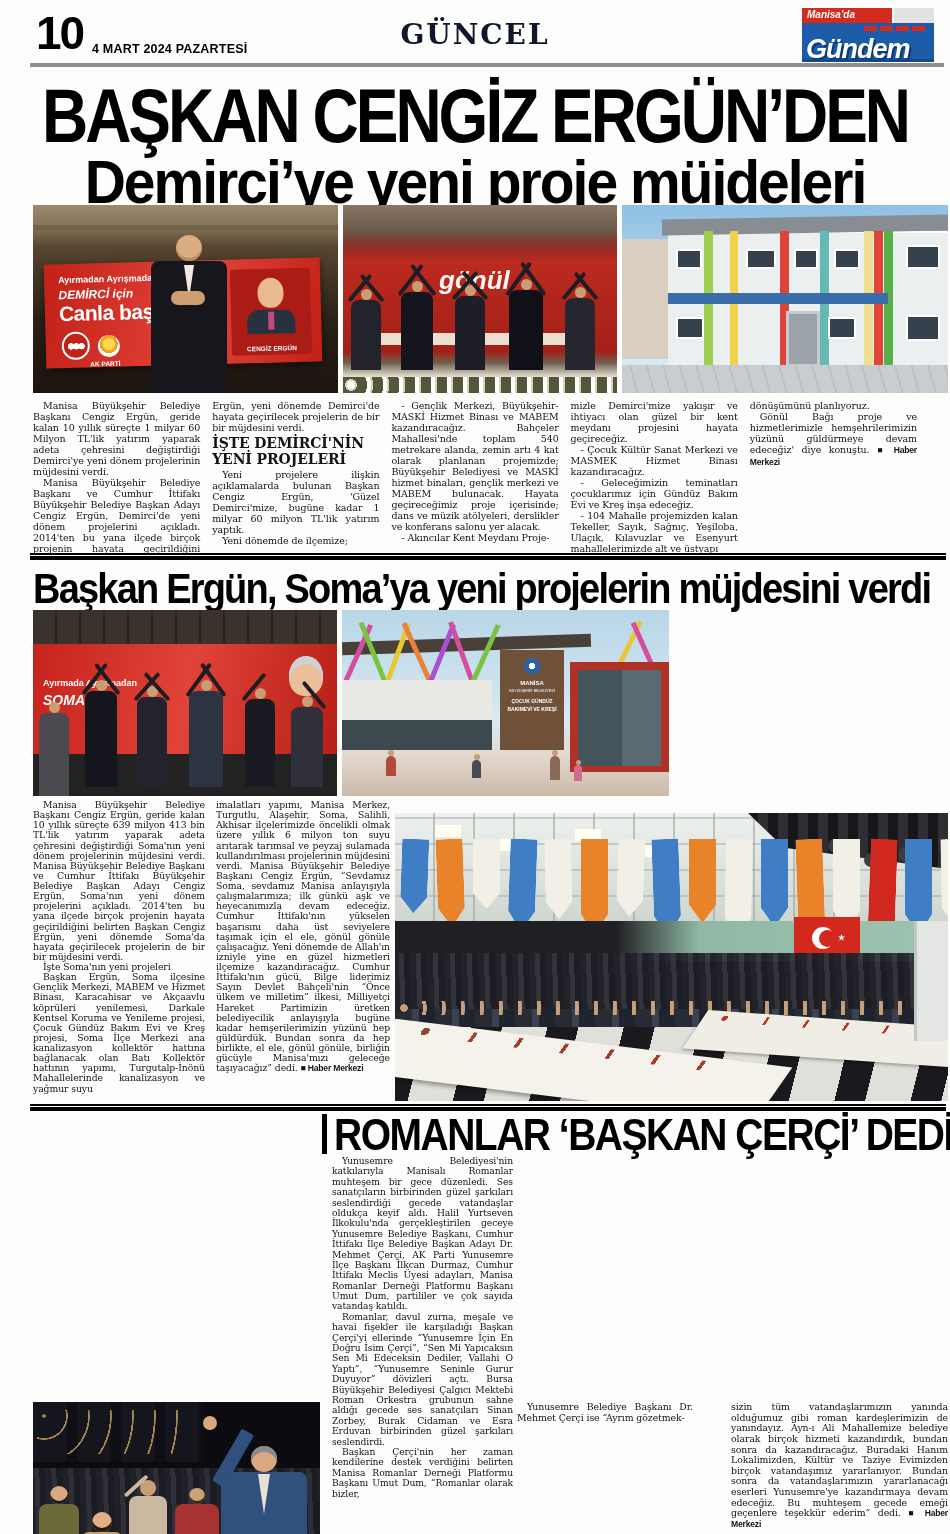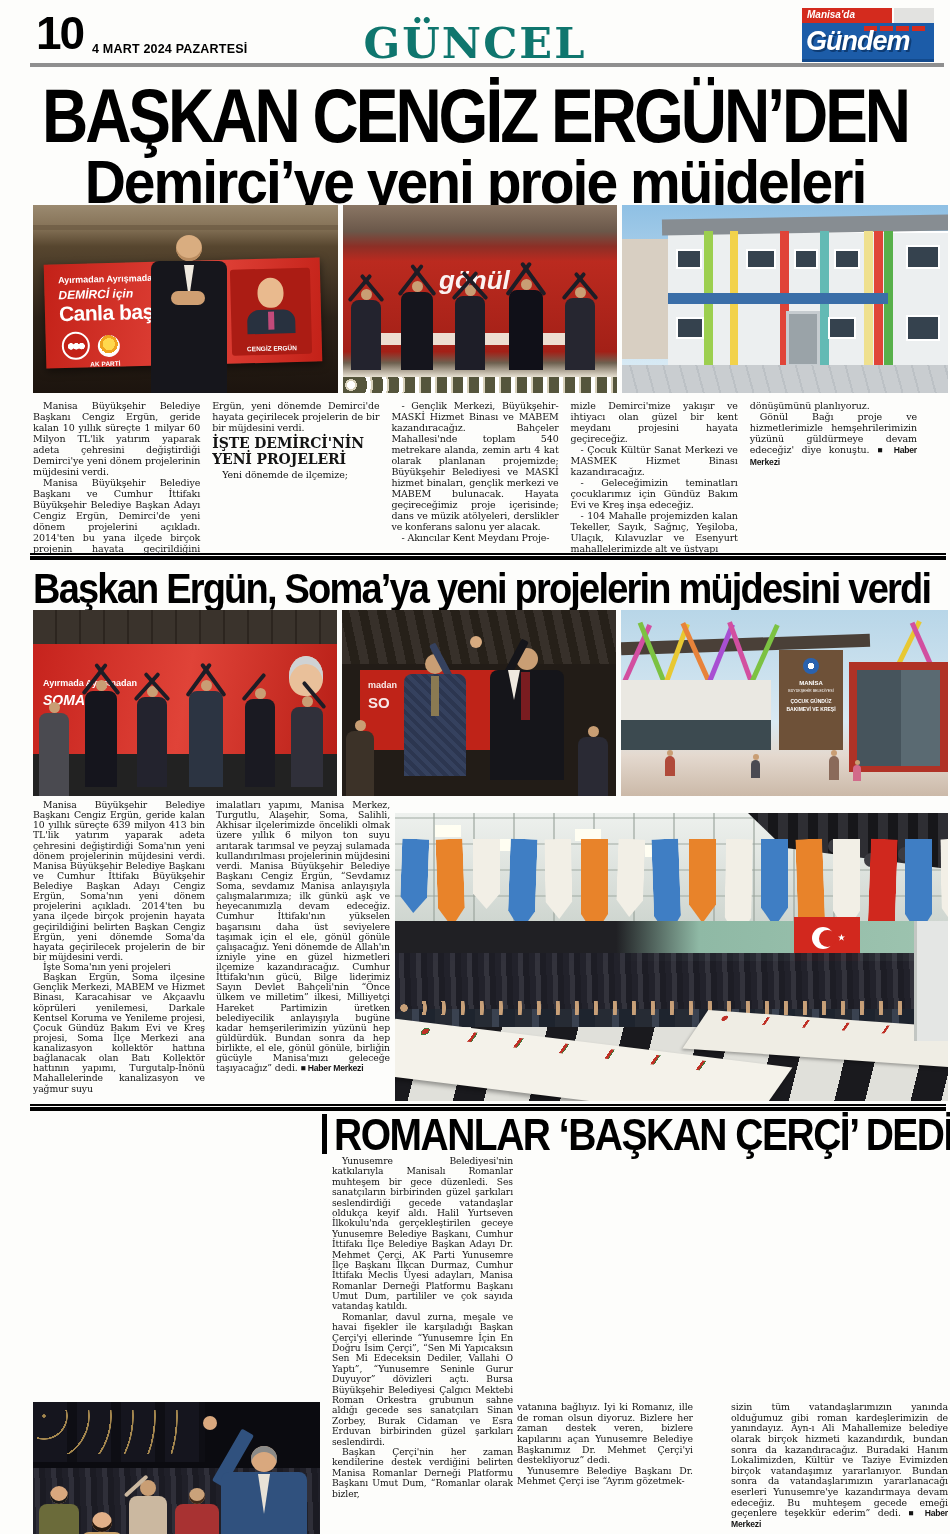--- a/index.html
+++ b/index.html
@@ -26,29 +26,29 @@
   .rule{position:absolute;left:30px;right:4px;background:#000}
   .wtxt{color:#fff;font-family:"Liberation Sans",sans-serif;position:absolute}
 </style>
 </head>
 <body>
 
 <div class="page">
 
   <div class="abs" style="left:36px;top:6px;font:bold 46px 'Liberation Sans',sans-serif;letter-spacing:-2px;color:#000">10</div>
   <div class="abs" style="left:92px;top:42px;font:bold 12.5px 'Liberation Sans',sans-serif;letter-spacing:.2px;color:#000">4 MART 2024 PAZARTESİ</div>
-  <div class="abs" style="left:0;right:0;top:18px;text-align:center;font-weight:bold;font-size:43px;letter-spacing:2px;font-family:'DejaVu Serif',serif;color:#0f766e">GÜNCEL</div>
+  <div class="abs" style="left:0;right:0;top:18px;text-align:center;font-weight:bold;font-size:28px;letter-spacing:2px;font-family:'DejaVu Serif',serif;color:#0f172a">GÜNCEL</div>
 
   <div class="abs" style="right:16px;top:8px;width:132px;height:54px">
     <div class="abs" style="left:0;top:0;width:90px;height:15px;background:#d42b1e"></div>
     <div class="abs" style="left:5px;top:1px;color:#fff;font:italic bold 10px 'Liberation Sans',sans-serif">Manisa'da</div>
     <div class="abs" style="left:92px;top:0;width:40px;height:15px;background:#e2e2e0"></div>
     <div class="abs" style="left:0;top:15px;width:132px;height:39px;background:#1c5ca8;box-shadow:inset 0 -3px 0 #134a8c"></div>
     <div class="abs" style="left:62px;top:18px;width:62px;height:5px;background:repeating-linear-gradient(90deg,#d42b1e 0 13px,#1c5ca8 13px 16px)"></div>
-    <div class="abs" style="left:4px;top:18px;color:#fff;font:italic bold 27px 'Liberation Sans',sans-serif;letter-spacing:-1px;text-shadow:2px 2px 0 #0e3c74">Gündem</div>
+    <div class="abs" style="left:4px;top:26px;color:#fff;font:italic bold 27px 'Liberation Sans',sans-serif;letter-spacing:-1px;text-shadow:2px 2px 0 #0e3c74">Gündem</div>
   </div>
 
   <div class="abs" style="left:30px;right:6px;top:63px;height:4px;background:#8f8f8f"></div>
 
   <div class="abs hl" style="left:33px;width:884px;top:72px;font-size:64px;letter-spacing:-3px;transform:scaleY(1.18);transform-origin:center top">BAŞKAN CENGİZ ERGÜN’DEN</div>
   <div class="abs hl" style="left:33px;width:884px;top:146px;font-size:57px;letter-spacing:-2px;transform:scaleY(1.08);transform-origin:center top">Demirci’ye yeni proje müjdeleri</div>
 
   <div class="prow" style="left:33px;top:205px">
 
     <div class="photo" style="width:305px;height:188px">
@@ -147,20 +147,21 @@
 
   <div class="abs a1" style="left:33px;top:400px;width:884px;height:153px;overflow:hidden;display:flex;gap:12px">
     <div style="flex:1">
       <p>Manisa Büyükşehir Belediye Başkanı Cengiz Ergün, geride kalan 10 yıllık süreçte 1 milyar 60 Milyon TL'lik yatırım yaparak adeta çehresini değiştirdiği Demirci'ye yeni dönem projelerinin müjdesini verdi.</p>
       <p>Manisa Büyükşehir Belediye Başkanı ve Cumhur İttifakı Büyükşehir Belediye Başkan Adayı Cengiz Ergün, Demirci'de yeni dönem projelerini açıkladı. 2014'ten bu yana ilçede birçok projenin hayata geçirildiğini belirten Başkan Cengiz</p>
     </div>
     <div style="flex:1">
 
       <p style="text-indent:0">Ergün, yeni dönemde Demirci'de hayata geçirilecek projelerin de bir bir müjdesini verdi.</p>
       <div class="sub" style="font-size:14px">İŞTE DEMİRCİ'NİN YENİ PROJELERİ</div>
+      <p>Yeni projelere ilişkin açıklamalarda bulunan Başkan Cengiz Ergün, 'Güzel Demirci'mize, bugüne kadar 1 milyar 60 milyon TL'lik yatırım yaptık.</p>
       <p>Yeni dönemde de ilçemize;</p>
     </div>
     <div style="flex:1">
       <p>- Gençlik Merkezi, Büyükşehir-MASKİ Hizmet Binası ve MABEM kazandıracağız. Bahçeler Mahallesi'nde toplam 540 metrekare alanda, zemin artı 4 kat olarak planlanan projemizde; Büyükşehir Belediyesi ve MASKİ hizmet binaları, gençlik merkezi ve MABEM bulunacak. Hayata geçireceğimiz proje içerisinde; dans ve müzik atölyeleri, derslikler ve konferans salonu yer alacak.</p>
       <p>- Akıncılar Kent Meydanı Proje-</p>
     </div>
     <div style="flex:1">
       <p style="text-indent:0">mizle Demirci'mize yakışır ve ihtiyacı olan güzel bir kent meydanı projesini hayata geçireceğiz.</p>
       <p>- Çocuk Kültür Sanat Merkezi ve MASMEK Hizmet Binası kazandıracağız.</p>
       <p>- Geleceğimizin teminatları çocuklarımız için Gündüz Bakım Evi ve Kreş inşa edeceğiz.</p>
@@ -213,52 +214,20 @@
         <b class="hd"></b>
           <s class="bd" style="width:30px;height:88px;background:#1a1a22"></s>
       </div>
       <div class="man" style="left:258px;top:86px">
         <i class="arm" style="right:-4px;top:-22px;height:34px;transform:rotate(-40deg)"></i>
         <b class="hd"></b>
           <s class="bd" style="width:32px;height:80px;background:#30303a"></s>
       </div>
     </div>
 
-    <div class="photo" style="width:274px;height:186px">
-      <div class="abs" style="inset:0;background:#221c17"></div>
-      <div class="abs" style="left:0;top:0;right:0;height:54px;background:repeating-linear-gradient(78deg,#37302a 0 9px,#262019 9px 18px)"></div>
-      <div class="abs" style="left:18px;top:60px;width:180px;height:80px;background:#bf2318">
-        <div class="wtxt" style="left:8px;top:10px;font-weight:bold;font-size:9px;opacity:.9">madan</div>
-        <div class="wtxt" style="left:8px;top:24px;font-weight:bold;font-size:15px;opacity:.9">SO</div>
-      </div>
-      <div class="abs" style="left:128px;top:26px;width:12px;height:12px;border-radius:50%;background:#d8ab80"></div>
-      <div class="man" style="left:62px;top:44px">
-        <i class="arm" style="right:6px;top:-16px;height:52px;transform:rotate(-28deg);background:#35415e;width:7px"></i>
-        <b class="hd" style="width:20px;height:20px"></b>
-        <s class="bd" style="width:62px;height:102px;background:repeating-linear-gradient(45deg,#35415e 0 4px,#2c3650 4px 8px);position:relative">
-          <i class="abs" style="left:27px;top:2px;width:8px;height:40px;background:#8a7a52"></i>
-        </s>
-      </div>
-      <div class="man" style="left:148px;top:38px">
-        <i class="arm" style="left:6px;top:-14px;height:54px;transform:rotate(28deg);background:#15151a;width:8px"></i>
-        <b class="hd" style="width:22px;height:22px"></b>
-        <s class="bd" style="width:74px;height:110px;background:#15151a;position:relative">
-          <i class="abs" style="left:31px;top:2px;width:9px;height:48px;background:#7a1c20"></i>
-          <i class="abs" style="left:18px;top:0;width:12px;height:30px;background:#efe9df;clip-path:polygon(0 0,100% 0,50% 100%)"></i>
-        </s>
-      </div>
-      <div class="man" style="left:4px;top:110px">
-        <b class="hd"></b>
-          <s class="bd" style="width:28px;height:66px;background:#3c3228"></s>
-      </div>
-      <div class="man" style="left:236px;top:116px">
-        <b class="hd"></b>
-          <s class="bd" style="width:30px;height:60px;background:#2a2a34"></s>
-      </div>
-    </div>
 
     <div class="photo" style="width:327px;height:186px">
       <div class="abs" style="inset:0;background:linear-gradient(180deg,#b8d6e8 0,#d9e9f2 60%,#e4d9cf 78%,#cbb9a8 100%)"></div>
       <div class="abs" style="left:0;top:28px;width:76%;height:13px;background:#4a4038;transform:rotate(-2deg)"></div>
       <i class="abs" style="left:12px;top:12px;width:5px;height:70px;background:#d24fa0;transform:rotate(24deg)"></i>
       <i class="abs" style="left:30px;top:10px;width:5px;height:72px;background:#7cc242;transform:rotate(-22deg)"></i>
       <i class="abs" style="left:52px;top:12px;width:5px;height:70px;background:#e8c832;transform:rotate(20deg)"></i>
       <i class="abs" style="left:74px;top:10px;width:5px;height:72px;background:#e8833a;transform:rotate(-24deg)"></i>
       <i class="abs" style="left:96px;top:12px;width:5px;height:70px;background:#a84fd2;transform:rotate(22deg)"></i>
       <i class="abs" style="left:118px;top:10px;width:5px;height:70px;background:#d24fa0;transform:rotate(-20deg)"></i>
@@ -386,20 +355,19 @@
   <div class="abs" style="left:322px;top:1114px;width:5px;height:40px;background:#000"></div>
   <div class="abs hl" style="left:334px;width:614px;top:1110px;font-size:39px;letter-spacing:-1.5px;transform:scaleY(1.15);transform-origin:center top">ROMANLAR ‘BAŞKAN ÇERÇİ’ DEDİ</div>
 
   <div class="abs a3t" style="left:332px;top:1156px;width:181px;height:378px;overflow:hidden">
     <p>Yunusemre Belediyesi'nin katkılarıyla Manisalı Romanlar muhteşem bir gece düzenledi. Ses sanatçıların birbirinden güzel şarkıları seslendirdiği gecede vatandaşlar oldukça keyif aldı. Halil Yurtseven İlkokulu'nda gerçekleştirilen geceye Yunusemre Belediye Başkanı, Cumhur İttifakı İlçe Belediye Başkan Adayı Dr. Mehmet Çerçi, AK Parti Yunusemre İlçe Başkanı İlkcan Durmaz, Cumhur İttifakı Meclis Üyesi adayları, Manisa Romanlar Derneği Platformu Başkanı Umut Dum, partililer ve çok sayıda vatandaş katıldı.</p>
     <p>Romanlar, davul zurna, meşale ve havai fişekler ile karşıladığı Başkan Çerçi'yi ellerinde “Yunusemre İçin En Doğru İsim Çerçi”, “Sen Mi Yapıcaksın Sen Mi Edeceksin Dediler, Vallahi O Yaptı”, “Yunusemre Seninle Gurur Duyuyor” dövizleri açtı. Bursa Büyükşehir Belediyesi Çalgıcı Mektebi Roman Orkestra grubunun sahne aldığı gecede ses sanatçıları Sinan Zorbey, Burak Cidaman ve Esra Erduvan  birbirinden güzel şarkıları seslendirdi.</p>
     <p>Başkan Çerçi'nin her zaman kendilerine destek verdiğini belirten Manisa Romanlar Derneği Platformu Başkanı Umut Dum, “Romanlar olarak bizler,</p>
   </div>
 
   <div class="abs a3t" style="left:517px;top:1402px;width:176px;height:130px;overflow:hidden;font-size:9.4px">
-    <p style="text-indent:0">vatanına bağlıyız. İyi ki Romanız, ille de roman olsun diyoruz. Bizlere her zaman destek veren, bizlere kapılarını açan Yunusemre Belediye Başkanımız Dr. Mehmet Çerçi'yi destekliyoruz” dedi.</p>
     <p>Yunusemre Belediye Başkanı Dr. Mehmet Çerçi ise “Ayrım gözetmek-</p>
   </div>
   <div class="abs a3t" style="left:731px;top:1402px;width:217px;height:130px;overflow:hidden;font-size:9.4px">
     <p style="text-indent:0"><span>sizin tüm vatandaşlarımızın yanında olduğumuz gibi roman kardeşlerimizin de yanındayız. Ayn-ı Ali Mahallemize belediye olarak birçok hizmeti kazandırdık,  bundan sonra da kazandıracağız. Buradaki Hanım Lokalimizden, Kültür ve Taziye Evimizden birçok vatandaşımız yararlanıyor. Bundan sonra da vatandaşlarımızın yararlanacağı eserleri Yunusemre'ye kazandırmaya devam edeceğiz. Bu muhteşem gecede emeği geçenlere teşekkür ederim” dedi.</span> <b class="sig">■ Haber Merkezi</b></p>
   </div>
 
 </div>
 
 </body></html>

